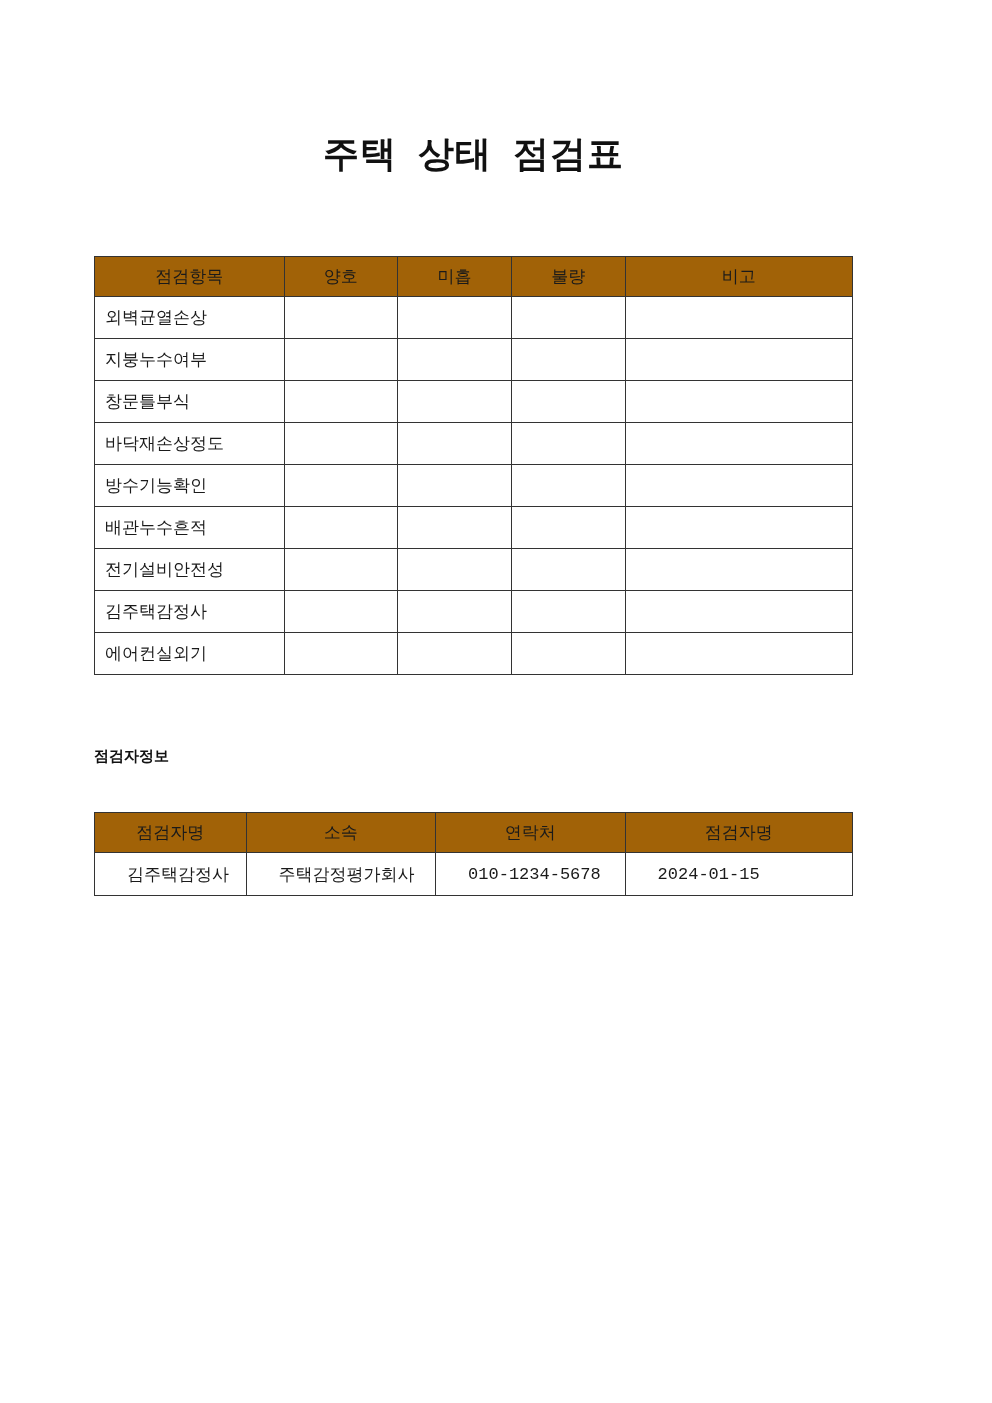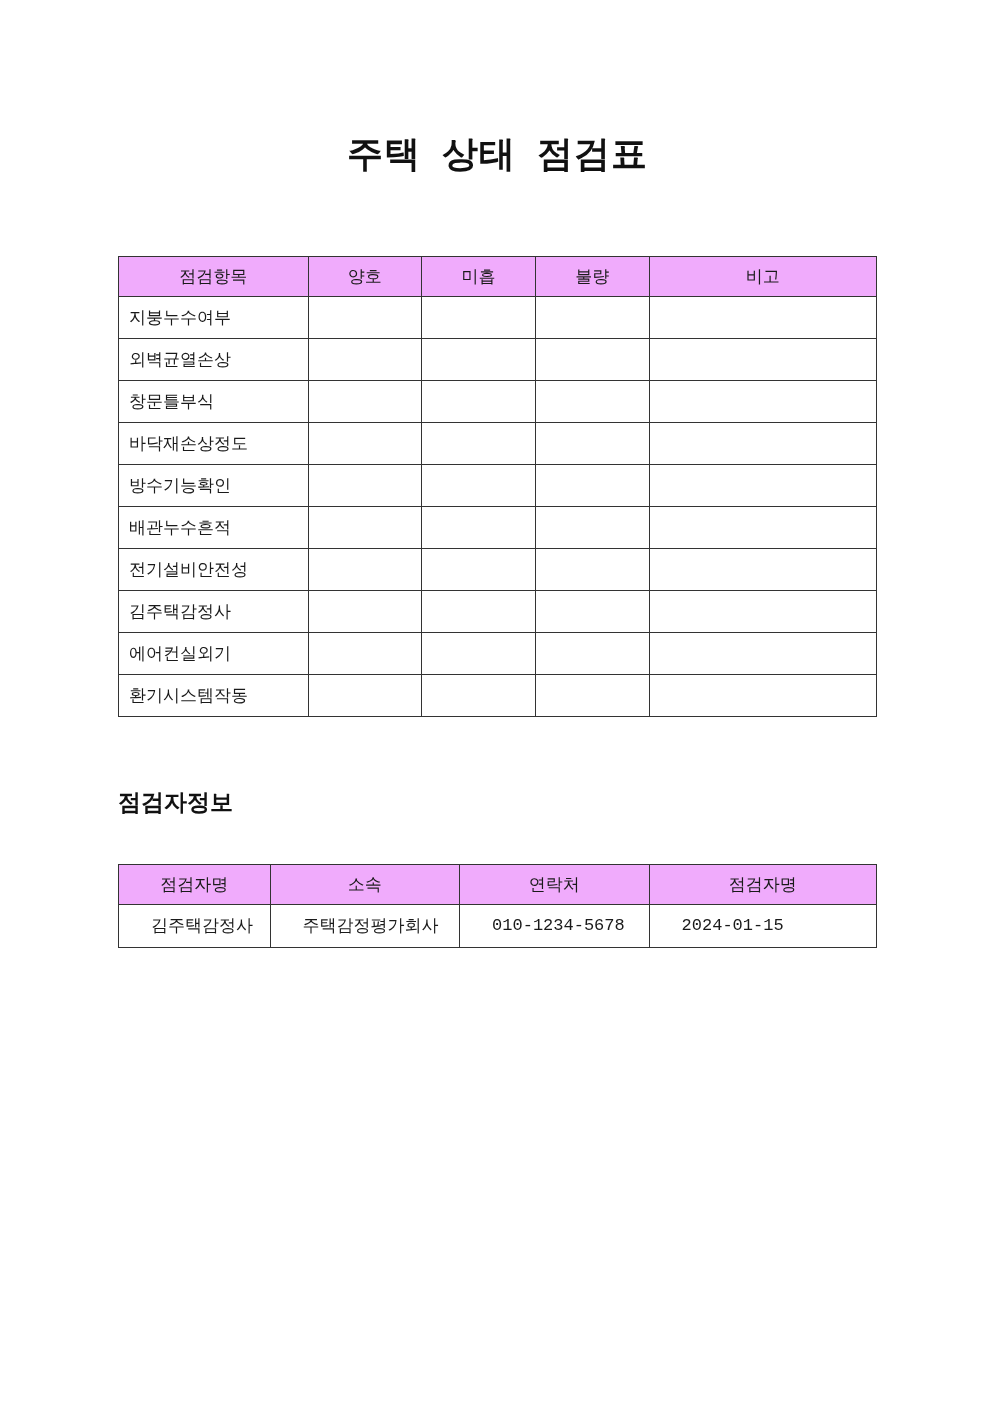--- a/index.html
+++ b/index.html
@@ -10,21 +10,21 @@
   body {
     width: 992px;
     height: 1403px;
     font-family: "Liberation Sans", "DejaVu Sans", sans-serif;
     color: #1a1a1a;
     position: relative;
     overflow: hidden;
   }
   .page {
     width: 759px;
-    margin-left: 118px;
+    margin-left: 94px;
   }
   .doc-title {
     margin: 0;
     padding-top: 131px;
     font-size: 36px;
     font-weight: bold;
     text-align: center;
     letter-spacing: 1px;
     word-spacing: 10px;
     line-height: 1.25;
@@ -38,40 +38,40 @@
   th, td {
     border: 1px solid #333333;
     font-size: 17px;
     font-weight: normal;
     padding: 0 10px;
     overflow: hidden;
     white-space: nowrap;
     vertical-align: middle;
   }
   th {
-    background: #f0abfc;
+    background: #a16207;
     text-align: center;
     height: 39px;
   }
   td {
     height: 41px;
     text-align: left;
   }
   .checklist-table {
     margin-top: 80px;
   }
   .checklist-table col.c-item  { width: 25%; }
   .checklist-table col.c-good  { width: 15%; }
   .checklist-table col.c-poor  { width: 15%; }
   .checklist-table col.c-bad   { width: 15%; }
   .checklist-table col.c-note  { width: 30%; }
   .section-heading {
     margin: 0;
     padding-top: 72px;
-    font-size: 23px;
+    font-size: 15px;
     font-weight: bold;
     line-height: 1.2;
     color: #111111;
   }
   .inspector-table {
     margin-top: 47px;
     font-family: Liberation Mono, monospace;
   }
   .inspector-table col.c-name    { width: 20%; }
   .inspector-table col.c-org     { width: 25%; }
@@ -98,34 +98,34 @@
         <tr>
           <th>점검항목</th>
           <th>양호</th>
           <th>미흡</th>
           <th>불량</th>
           <th>비고</th>
         </tr>
       </thead>
     <tbody>
         <tr>
+          <td>외벽균열손상</td>
+          <td></td>
+          <td></td>
+          <td></td>
+          <td></td>
+        </tr>
+        <tr>
           <td>지붕누수여부</td>
           <td></td>
           <td></td>
           <td></td>
           <td></td>
         </tr>
         <tr>
-          <td>외벽균열손상</td>
-          <td></td>
-          <td></td>
-          <td></td>
-          <td></td>
-        </tr>
-        <tr>
           <td>창문틀부식</td>
           <td></td>
           <td></td>
           <td></td>
           <td></td>
         </tr>
         <tr>
           <td>바닥재손상정도</td>
           <td></td>
           <td></td>
@@ -155,27 +155,20 @@
         </tr>
         <tr>
           <td>김주택감정사</td>
           <td></td>
           <td></td>
           <td></td>
           <td></td>
         </tr>
         <tr>
           <td>에어컨실외기</td>
-          <td></td>
-          <td></td>
-          <td></td>
-          <td></td>
-        </tr>
-        <tr>
-          <td>환기시스템작동</td>
           <td></td>
           <td></td>
           <td></td>
           <td></td>
         </tr>
       </tbody>
   </table>
 
   <h2 class="section-heading">점검자정보</h2>
 

